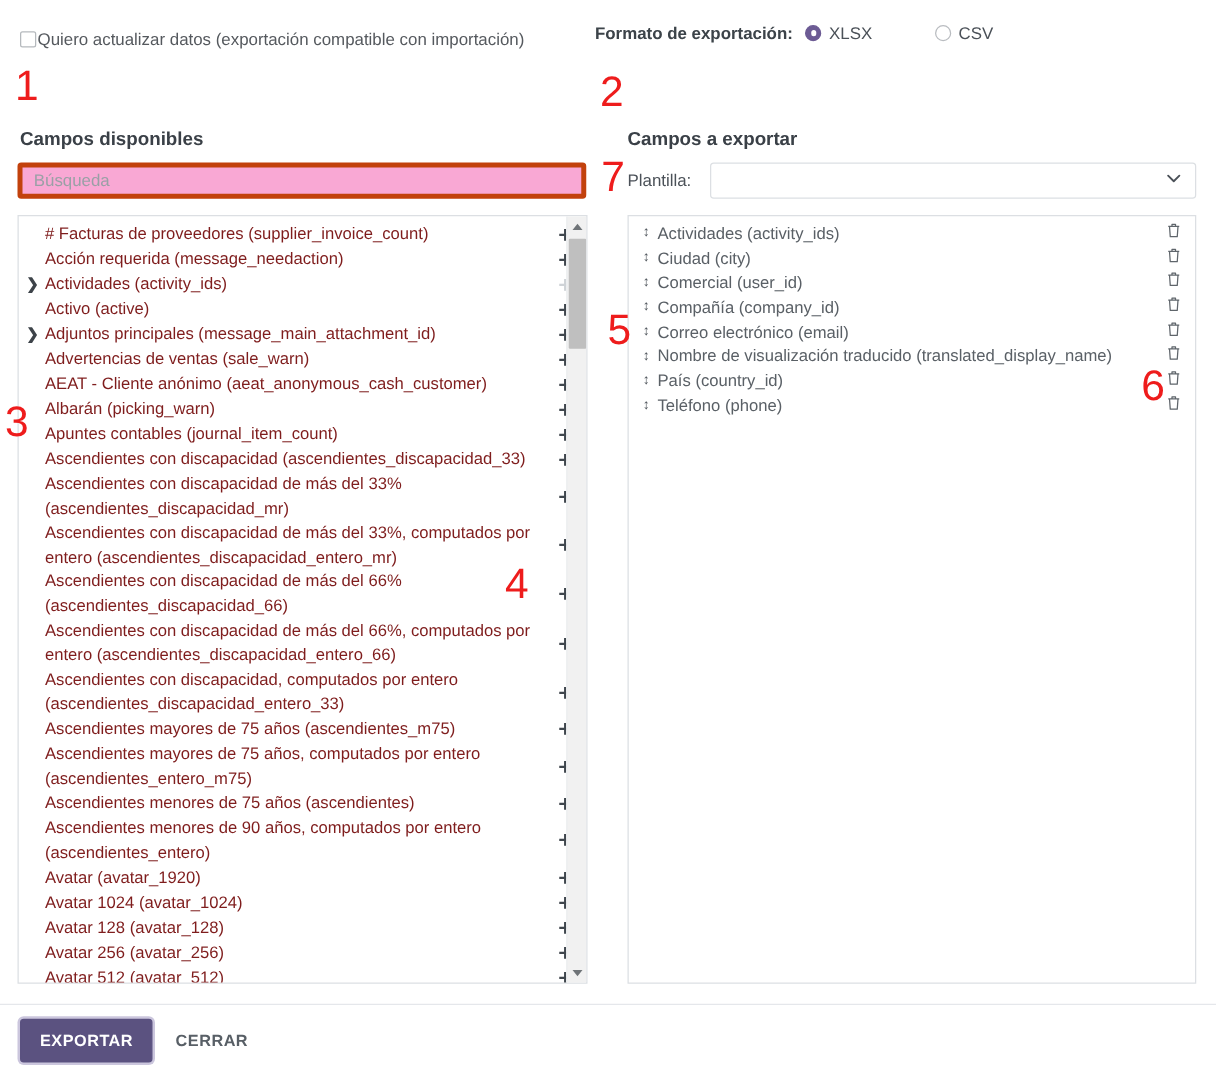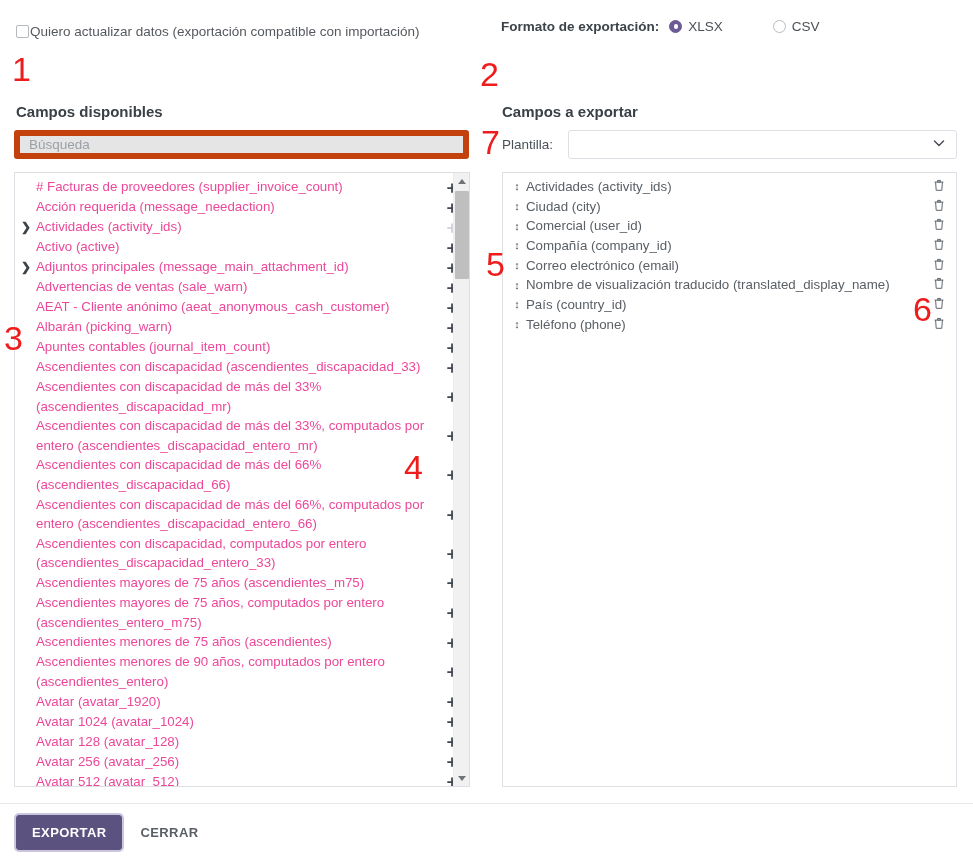--- a/index.html
+++ b/index.html
@@ -73,21 +73,21 @@
     border-radius: 2px;
     background: #fff;
     flex: 0 0 13px;
   }
   .chk-label {
     font-size: 13.5px;
     color: #55595e;
   }
   .fmt-wrap {
     position: absolute;
-    left: 485px; top: 0;
+    left: 460px; top: 0;
     display: flex; align-items: center;
   }
   .fmt-label {
     font-size: 13.5px;
     font-weight: 700;
     color: #3c4349;
     margin-right: 10px;
   }
   .radio-item {
     display: flex; align-items: center;
@@ -125,23 +125,23 @@
     color: #3a4047;
   }
   #head-left  { left: 16px;  top: 103px; }
   #head-right { left: 502px; top: 103px; }
 
   
   .search-box {
     position: absolute;
     left: 14px; top: 130px;
     width: 455px; height: 29px;
-    border: 6px solid #c2410c;
+    border: 4px solid #c2410c;
     border-radius: 3px;
-    background: #e5e5e5;
+    background: #f9a8d4;
     padding: 0 9px;
     font-size: 13.5px;
     color: #4b5158;
     font-family: "Liberation Sans", sans-serif;
     outline: none;
   }
   .search-box::placeholder { color: #9aa0a6; opacity: 1; }
 
   
   .tpl-wrap {
@@ -210,21 +210,21 @@
     font-size: 12px;
     color: #3d4349;
     line-height: 1;
     text-align: left;
     font-weight: 700;
   }
   .fr-arrow.empty { visibility: hidden; }
   .fr-name {
     flex: 1 1 auto;
     font-size: 13.3px;
-    color: #ec4899;
+    color: #7f1d1d;
     line-height: 19.6px;
     padding-left: 4px;
     padding-right: 8px;
   }
   .fr-plus {
     flex: 0 0 18px;
     text-align: center;
     color: #3f464d;
     font-size: 17px;
     line-height: 1;

